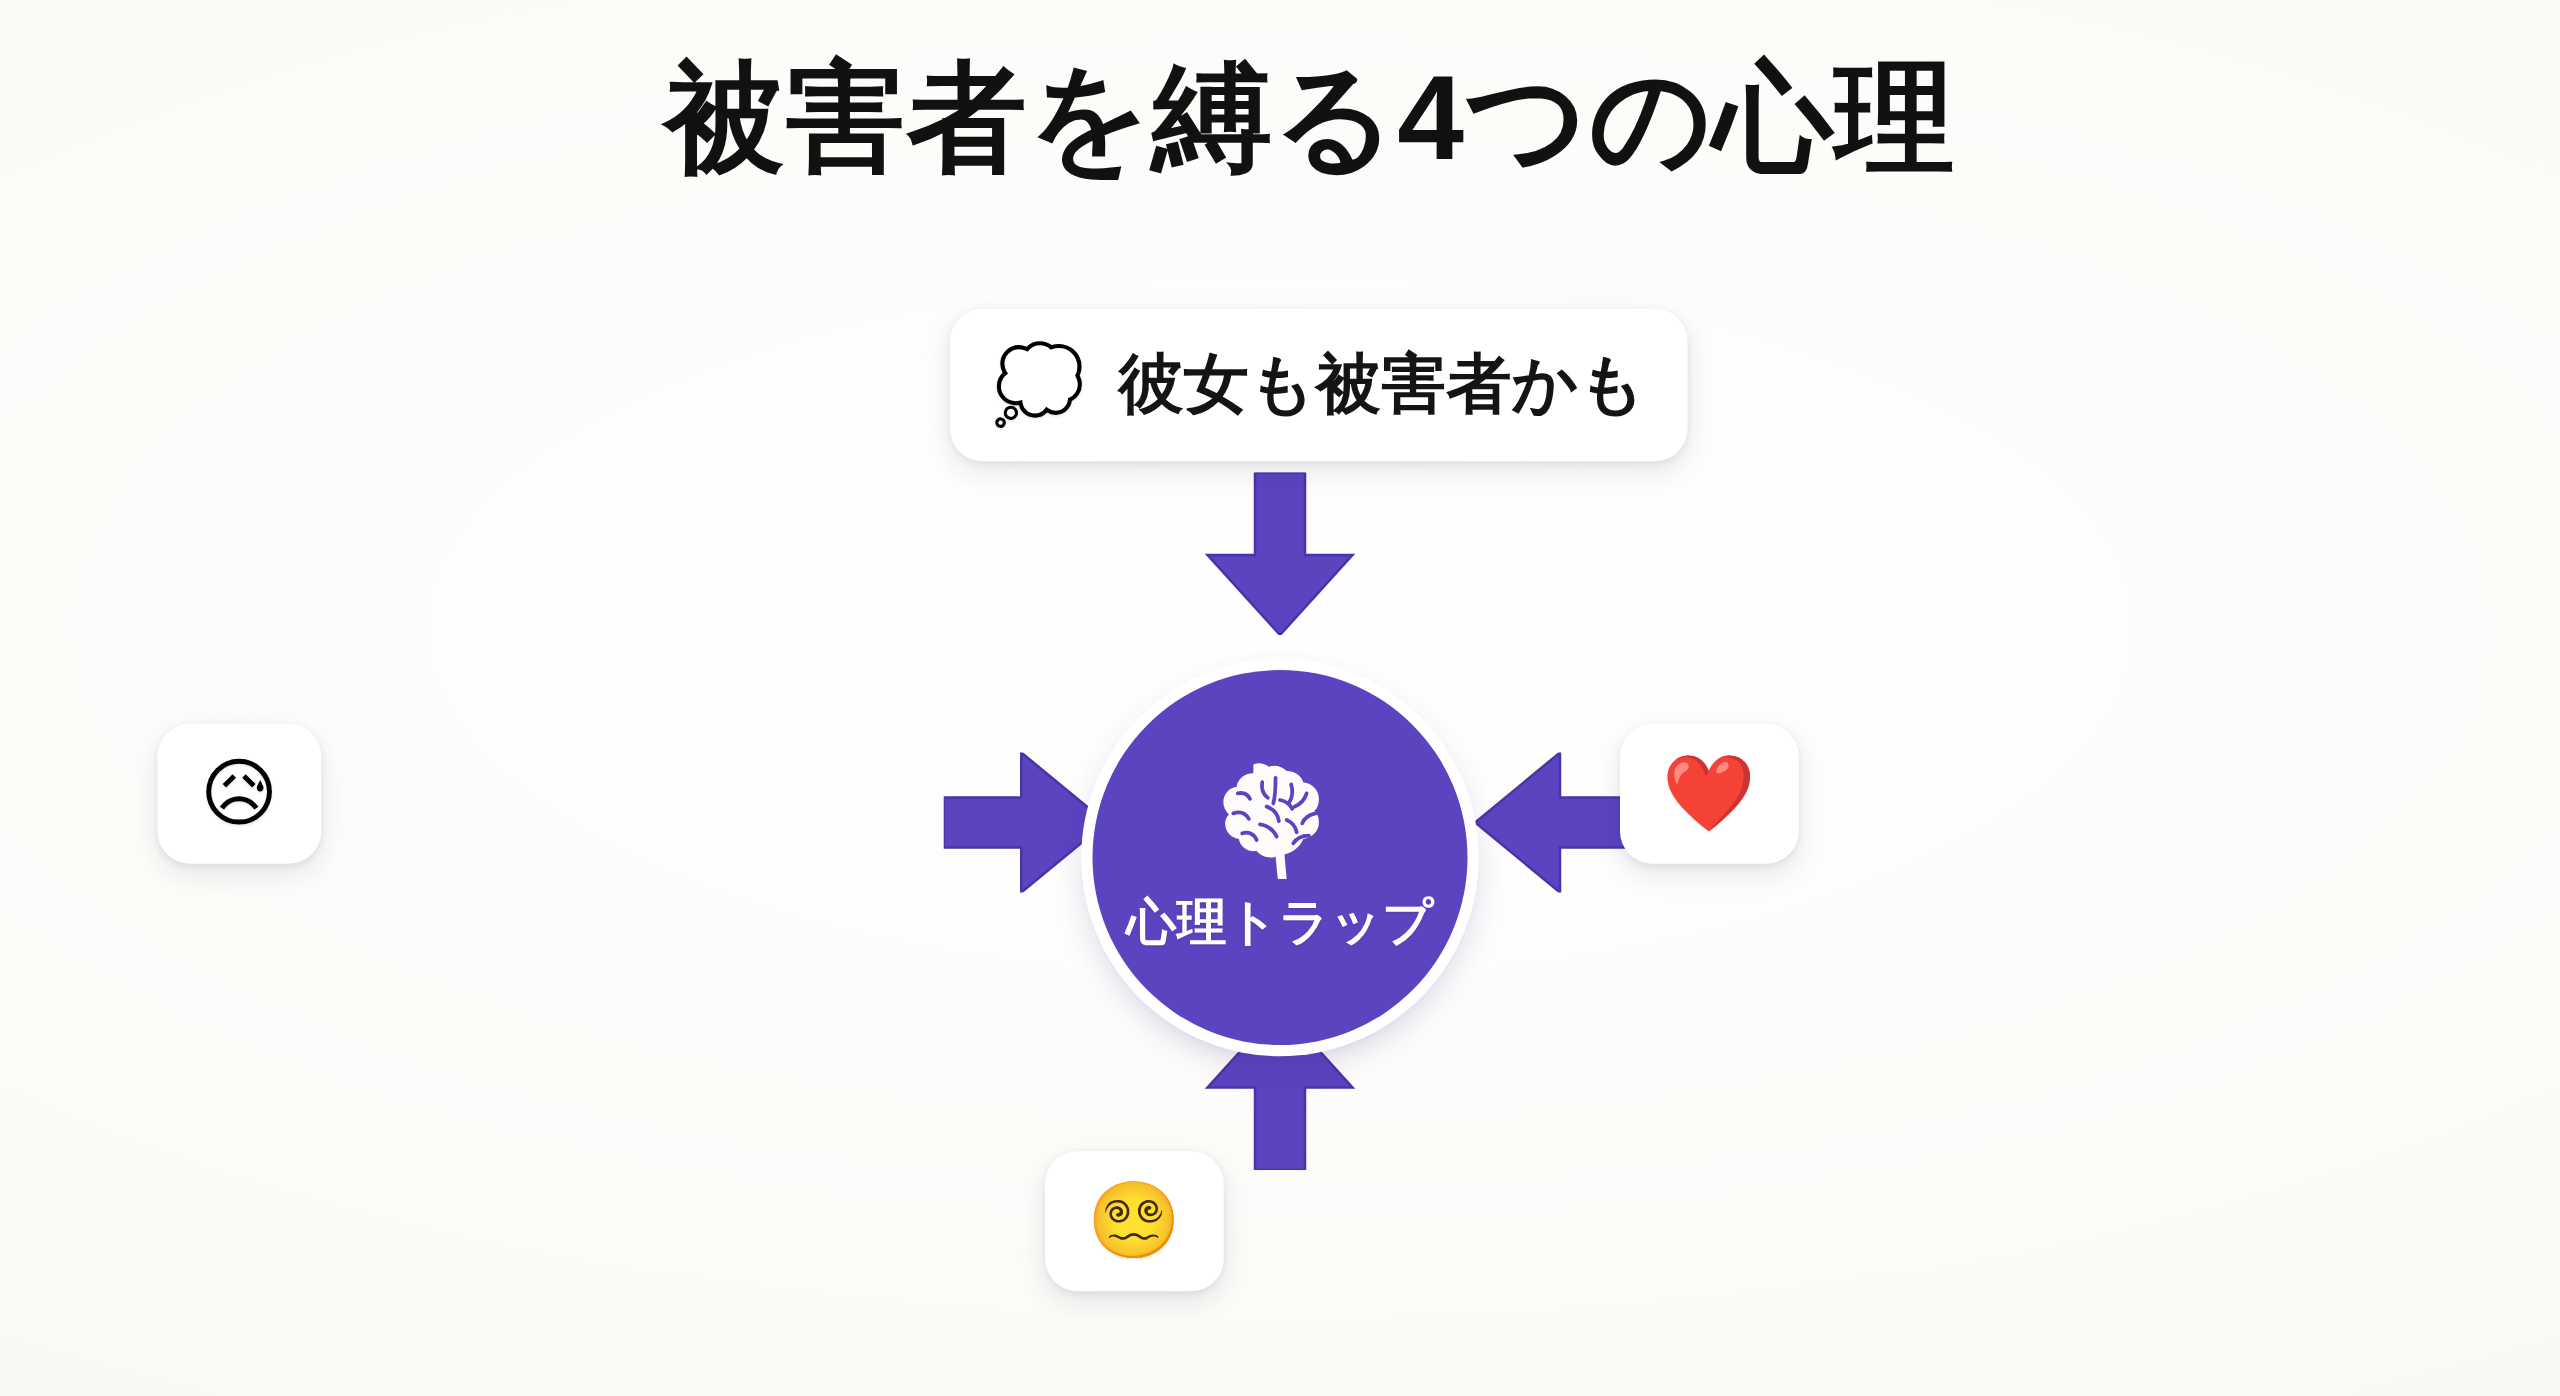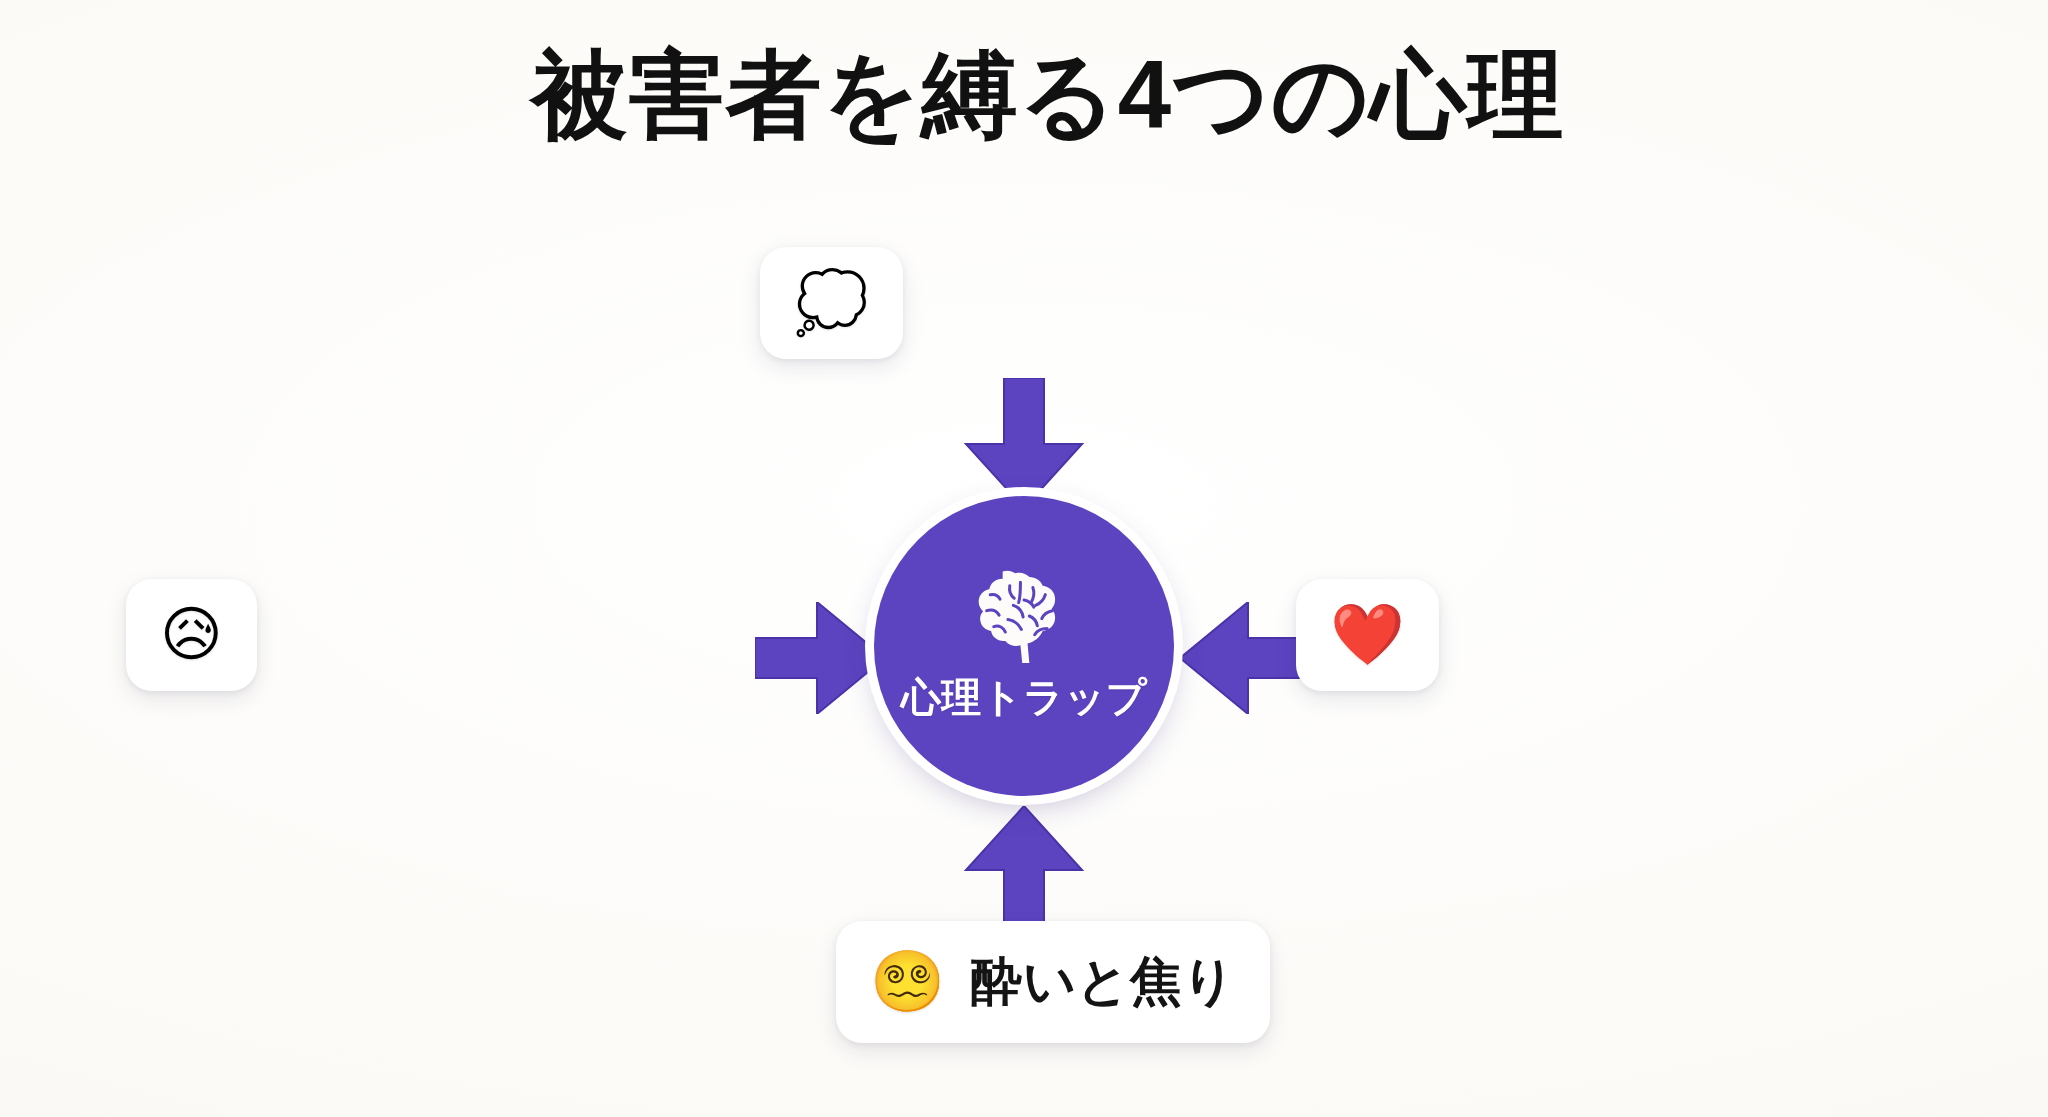--- a/index.html
+++ b/index.html
@@ -48,21 +48,21 @@
     top: 0;
     left: 0;
     width: 2048px;
     height: 1117px;
   }
 
   
   #center-node {
     position: absolute;
     left: 874px;
-    top: 496px;
+    top: 536px;
     width: 300px;
     height: 300px;
     border-radius: 50%;
     background: #5c43c0;
     box-shadow:
       0 0 0 9px #ffffff,
       0 10px 30px rgba(60, 40, 130, 0.28),
       0 3px 10px rgba(0, 0, 0, 0.10);
     display: flex;
     flex-direction: column;
@@ -187,28 +187,28 @@
         <path d="M42 58c7 1 12 5 15 11"></path>
         <path d="M60 36c5 1 9 4 11 8"></path>
         <path d="M66 54c5 2 8 6 9 11"></path>
       </g>
     </svg>
     <div id="center-label">心理トラップ</div>
   </div>
 
   <div class="card" id="card-top">
     <span class="card-emoji">💭</span>
+    <span class="card-label">彼女も被害者かも</span>
   </div>
 
   <div class="card" id="card-left">
     <span class="card-emoji">😥</span>
   </div>
 
   <div class="card" id="card-right">
     <span class="card-emoji">❤️</span>
   </div>
 
   <div class="card" id="card-bottom">
     <span class="card-emoji">😵‍💫</span>
-    <span class="card-label">酔いと焦り</span>
   </div>
 
 </div>
 
 </body></html>

